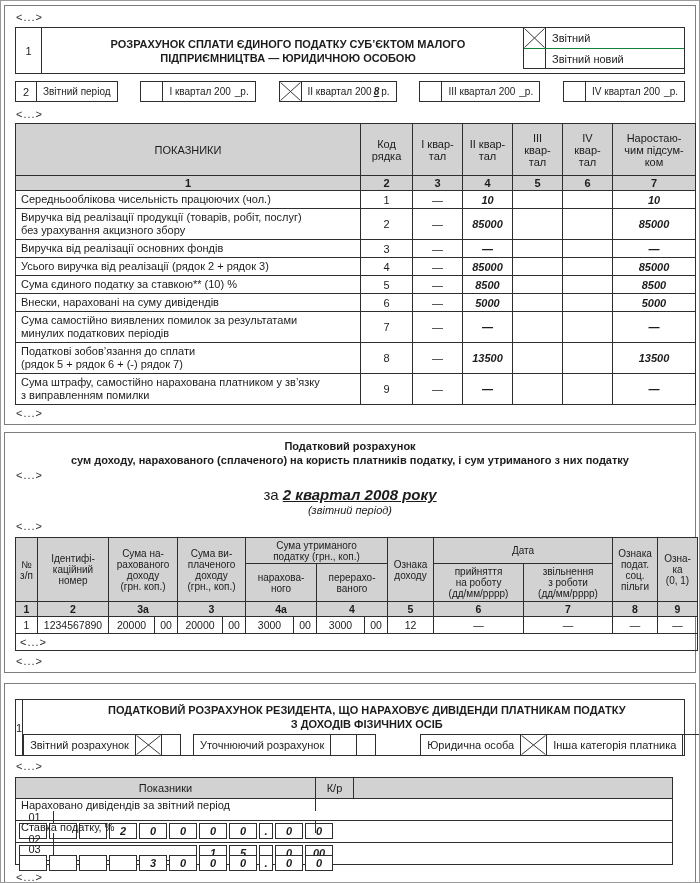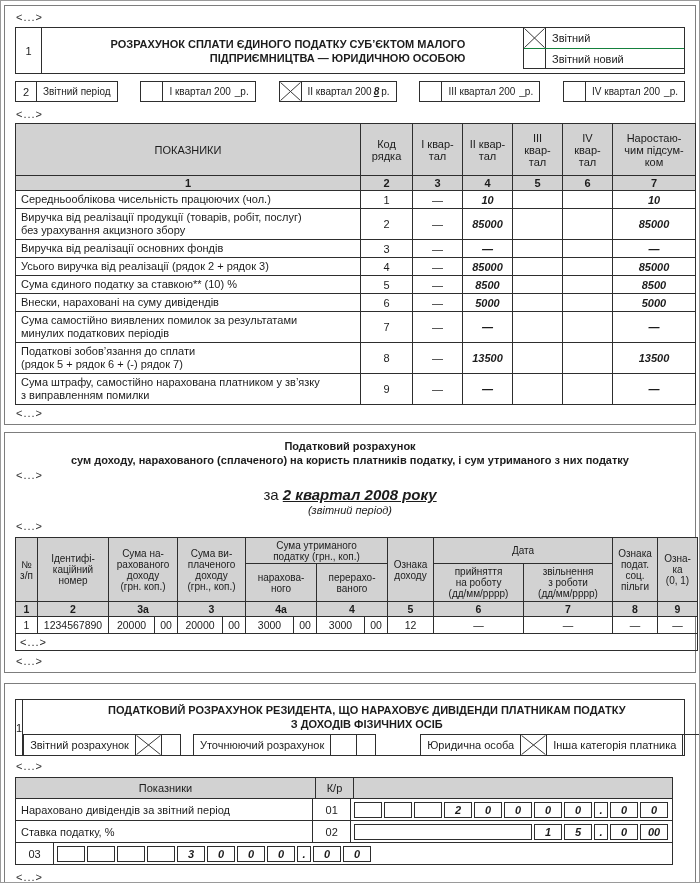--- a/index.html
+++ b/index.html
@@ -45,21 +45,21 @@
     margin: 1px 0 7px 0;
   }
   .hdrbox .numcell {
     width: 26px; border-right: 1px solid #2e2e2e;
     display: flex; align-items: center; justify-content: center;
     font-size: 11px;
   }
   .hdrbox .titlecell {
     flex: 1;
     display: flex; align-items: center; justify-content: center;
-    text-align: right;
+    text-align: center;
     font-weight: bold; font-size: 11px; line-height: 14px;
     padding-right: 150px;
   }
   .rtypes {
     position: absolute; top: -1px; right: -1px;
     width: 162px;
     border: 1px solid #2e2e2e;
     background: #fff;
   }
   .rtypes .rt-row { display: flex; height: 20px; }
@@ -134,21 +134,21 @@
   .t3-name {
     width: 300px; border-right: 1px solid #2e2e2e;
     font-size: 11px; display: flex; align-items: center; padding-left: 5px;
   }
   .t3-code {
     width: 38px; border-right: 1px solid #2e2e2e;
     font-size: 11px; display: flex; align-items: center; justify-content: center;
   }
   .t3-sum { flex: 1; display: flex; align-items: center; justify-content: center; font-size: 11px; }
   .t3-head { background: #d2d2d2; height: 20px; }
-  .t3-data { height: 22px; background: #fff; }
+  .t3-data { height: 22px; background: #fff; flex-direction: column; }
   .t3-cells { flex: 1; display: flex; align-items: center; padding: 0 2px 0 3px; }
   .dbox {
     width: 28px; height: 16px; border: 1px solid #2e2e2e; margin-right: 2px;
     font-size: 11px; font-weight: bold; font-style: italic;
     display: flex; align-items: center; justify-content: center;
     flex: 0 0 auto; background: #fff;
   }
   .dbox.dot { width: 14px; }
   .dbox.wide { width: 178px; }
 </style>

